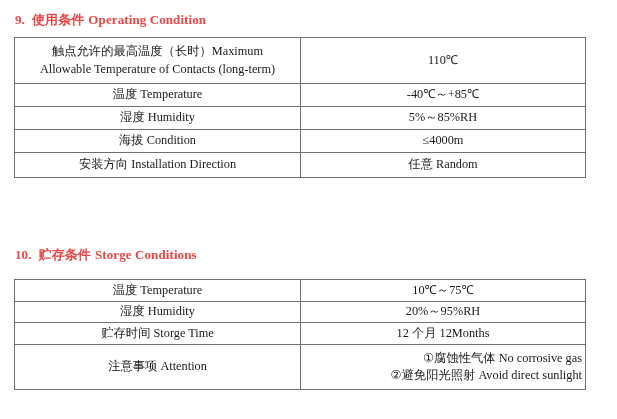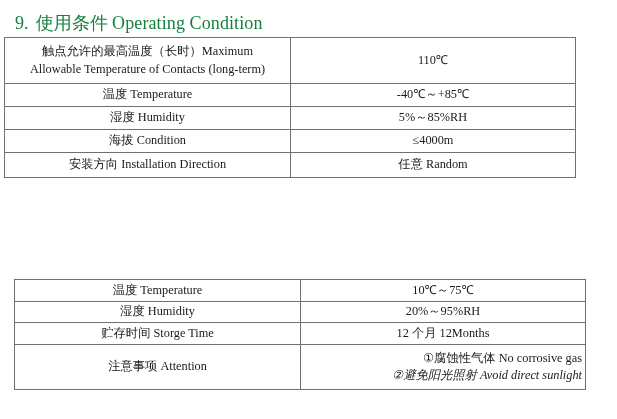--- a/index.html
+++ b/index.html
@@ -19,23 +19,23 @@
 
   .page {
     position: absolute;
     left: 0; top: 0;
     width: 617px;
     height: 419px;
   }
 
   .section-heading {
     font-family: "Liberation Serif", serif;
-    font-weight: normal;
-    font-size: 18px;
-    color: #15803d;
+    font-weight: bold;
+    font-size: 13px;
+    color: #ef4444;
     letter-spacing: 0.1px;
     white-space: nowrap;
   }
   .section-heading .num {
     display: inline-block;
     margin-right: 7px;
   }
   .section-heading .cn {
     margin-right: 4px;
   }
@@ -57,25 +57,25 @@
   }
   table.spec col.c1 { width: 286px; }
   table.spec col.c2 { width: 285px; }
 
   .cell-lines { display: block; }
   .cell-lines span { display: block; white-space: nowrap; }
 
   .attn { text-align: right; padding-left: 22px; }
   .attn span { display: block; white-space: nowrap; }
   .attn .circ { display: inline-block; width: 15px; }
-  .attn .l2 { margin-left: -14px; font-style: italic; }
+  .attn .l2 { margin-left: -14px; }
 
   
   #h1 { position: absolute; left: 15px; top: 11px; }
-  #t1 { position: absolute; left: 4px; top: 37px; }
+  #t1 { position: absolute; left: 14px; top: 37px; }
   #h2 { position: absolute; left: 15px; top: 246px; }
   #t2 { position: absolute; left: 14px; top: 279px; }
 </style>
 </head>
 <body>
 
 <div class="page">
 
   <div id="h1" class="section-heading">
     <span class="num">9.</span><span class="cn">使用条件</span><span class="en">Operating Condition</span>
@@ -146,20 +146,23 @@
             <td>
               <span class="cell-lines">
                 <span>任意 Random</span>
               </span>
             </td>
           </tr>
         </tbody>
     </table>
   </div>
 
+  <div id="h2" class="section-heading">
+    <span class="num">10.</span><span class="cn">贮存条件</span><span class="en">Storge Conditions</span>
+  </div>
 
   <div id="t2">
     <table class="spec">
       <colgroup>
           <col class="c1">
           <col class="c2">
         </colgroup>
       <tbody>
           <tr style="height: 22px;">
             <td>

